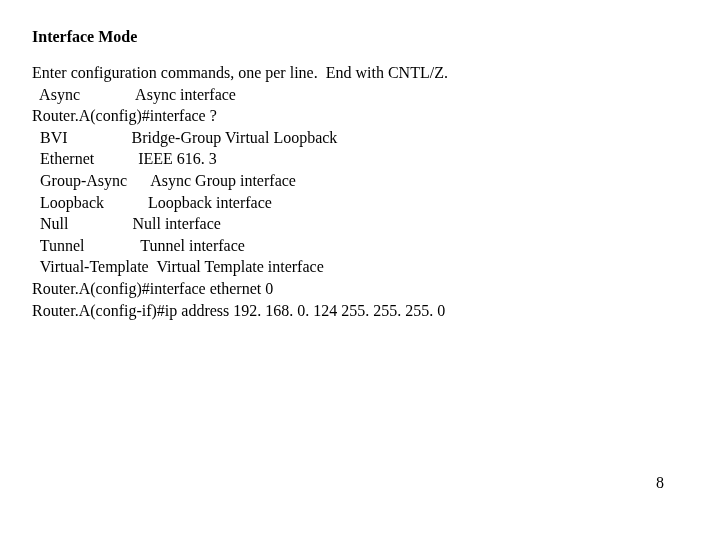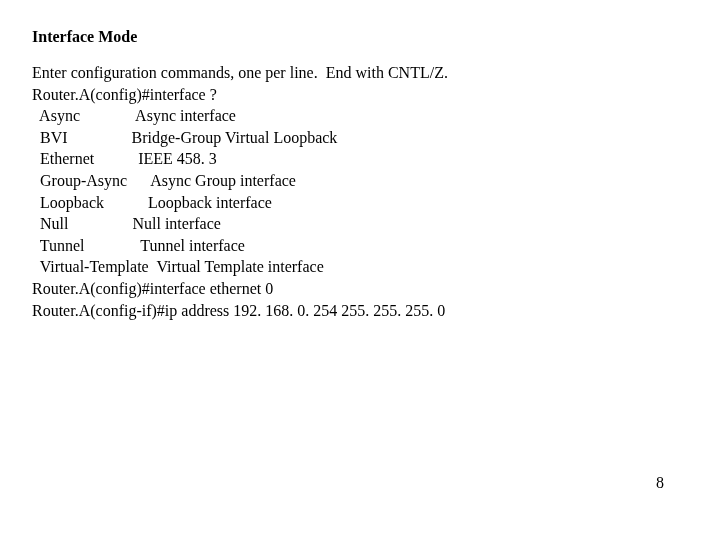--- a/index.html
+++ b/index.html
@@ -28,26 +28,26 @@
       font-size: 16px;
     }
   </style>
 </head>
 <body>
 
 <div class="title">Interface Mode</div>
 
 <div>
   <div class="line">Enter configuration commands, one per line.  End with CNTL/Z.</div>
+  <div class="line">  Async              Async interface</div>
   <div class="line">Router.A(config)#interface ?</div>
-  <div class="line">  Async              Async interface</div>
   <div class="line">  BVI                Bridge-Group Virtual Loopback</div>
-  <div class="line">  Ethernet           IEEE 458. 3</div>
+  <div class="line">  Ethernet           IEEE 616. 3</div>
   <div class="line">  Group-Async      Async Group interface</div>
   <div class="line">  Loopback           Loopback interface</div>
   <div class="line">  Null                Null interface</div>
   <div class="line">  Tunnel              Tunnel interface</div>
   <div class="line">  Virtual-Template  Virtual Template interface</div>
   <div class="line">Router.A(config)#interface ethernet 0</div>
-  <div class="line">Router.A(config-if)#ip address 192. 168. 0. 254 255. 255. 255. 0</div>
+  <div class="line">Router.A(config-if)#ip address 192. 168. 0. 124 255. 255. 255. 0</div>
 </div>
 
 <div class="page-number">8</div>
 
 </body></html>

